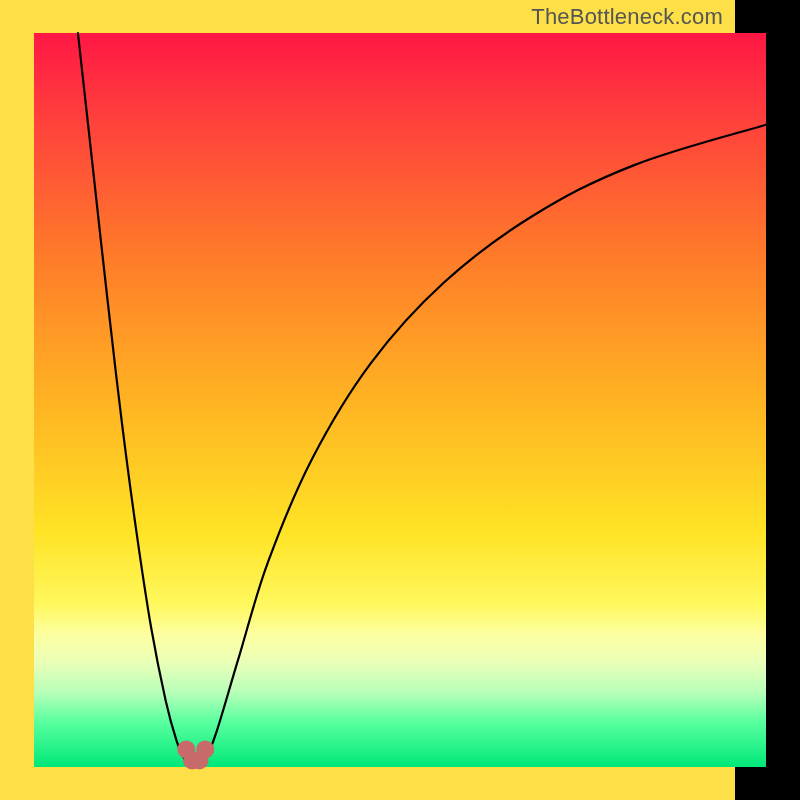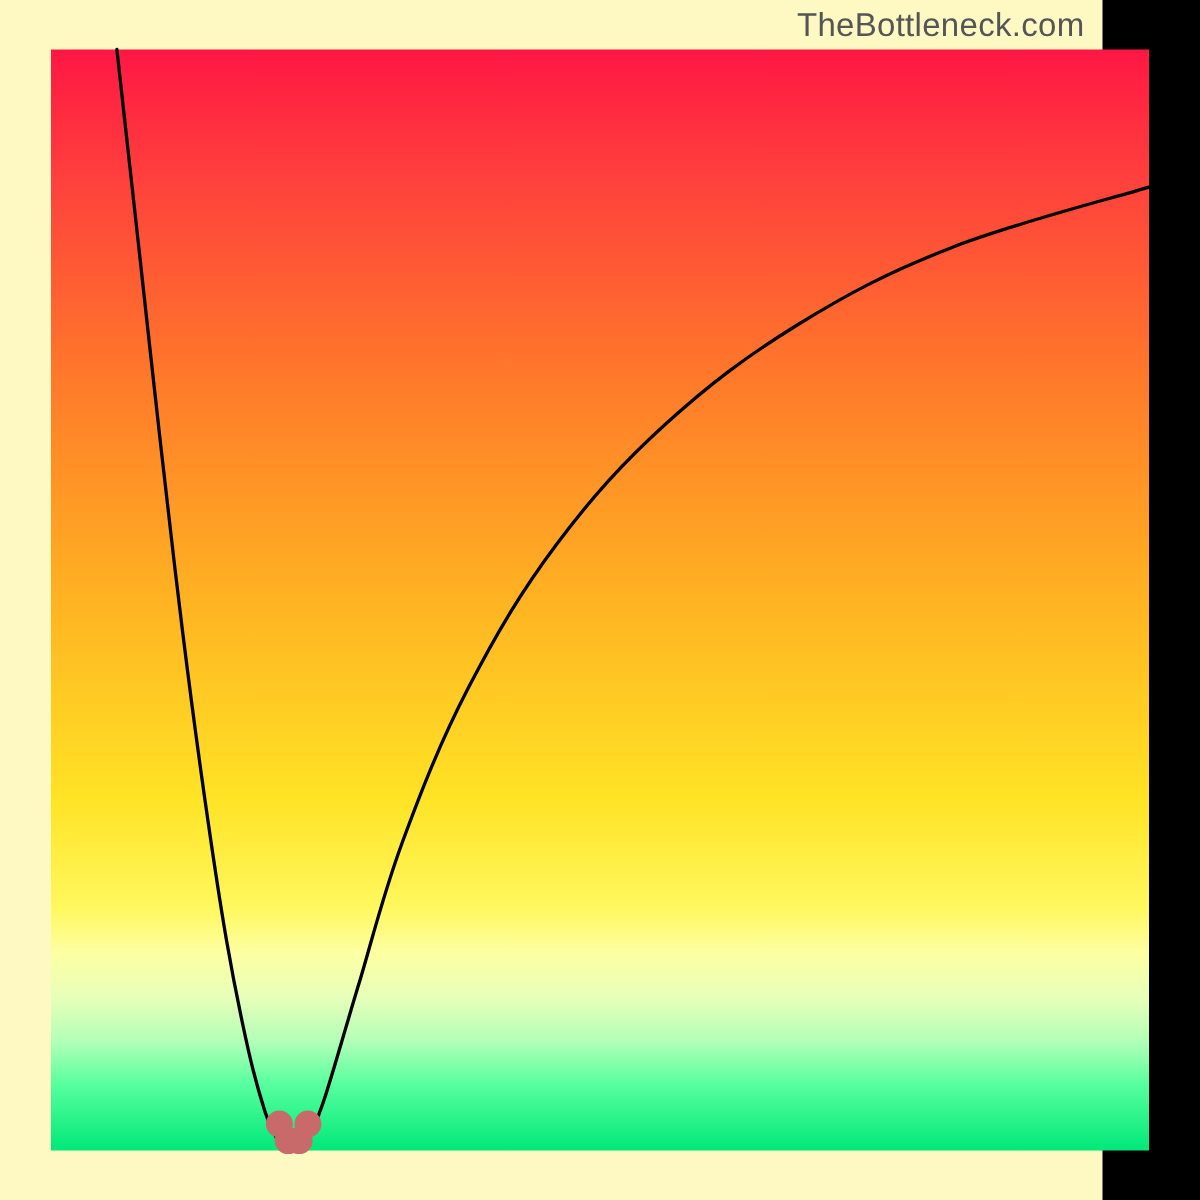--- a/index.html
+++ b/index.html
@@ -8,21 +8,21 @@
     width: 800px;
     height: 800px;
     overflow: hidden;
     background: #000;
     font-family: Arial, Helvetica, sans-serif;
   }
   .frame {
     position: absolute;
     left: 0; top: 0;
     width: 735px; height: 800px;
-    background: #fef9c3;
+    background: #fde047;
   }
   .watermark {
     position: absolute;
     top: 4px;
     right: 12px;
     color: #555;
     font-size: 22px;
     font-weight: 400;
     letter-spacing: 0.2px;
     user-select: none;

